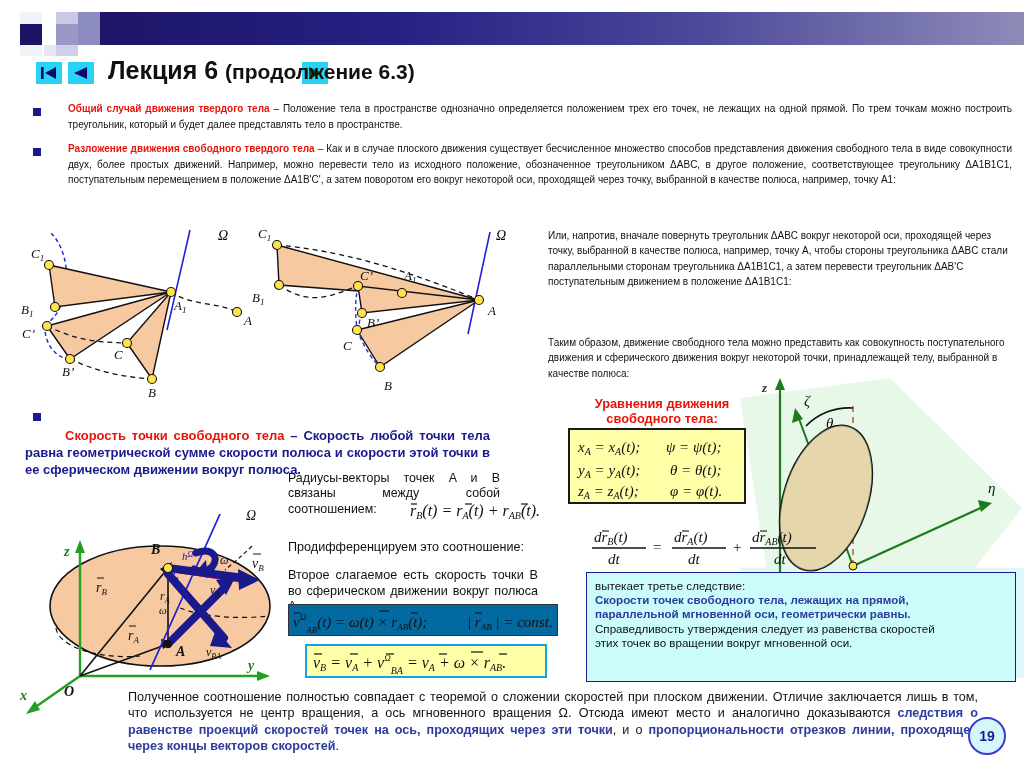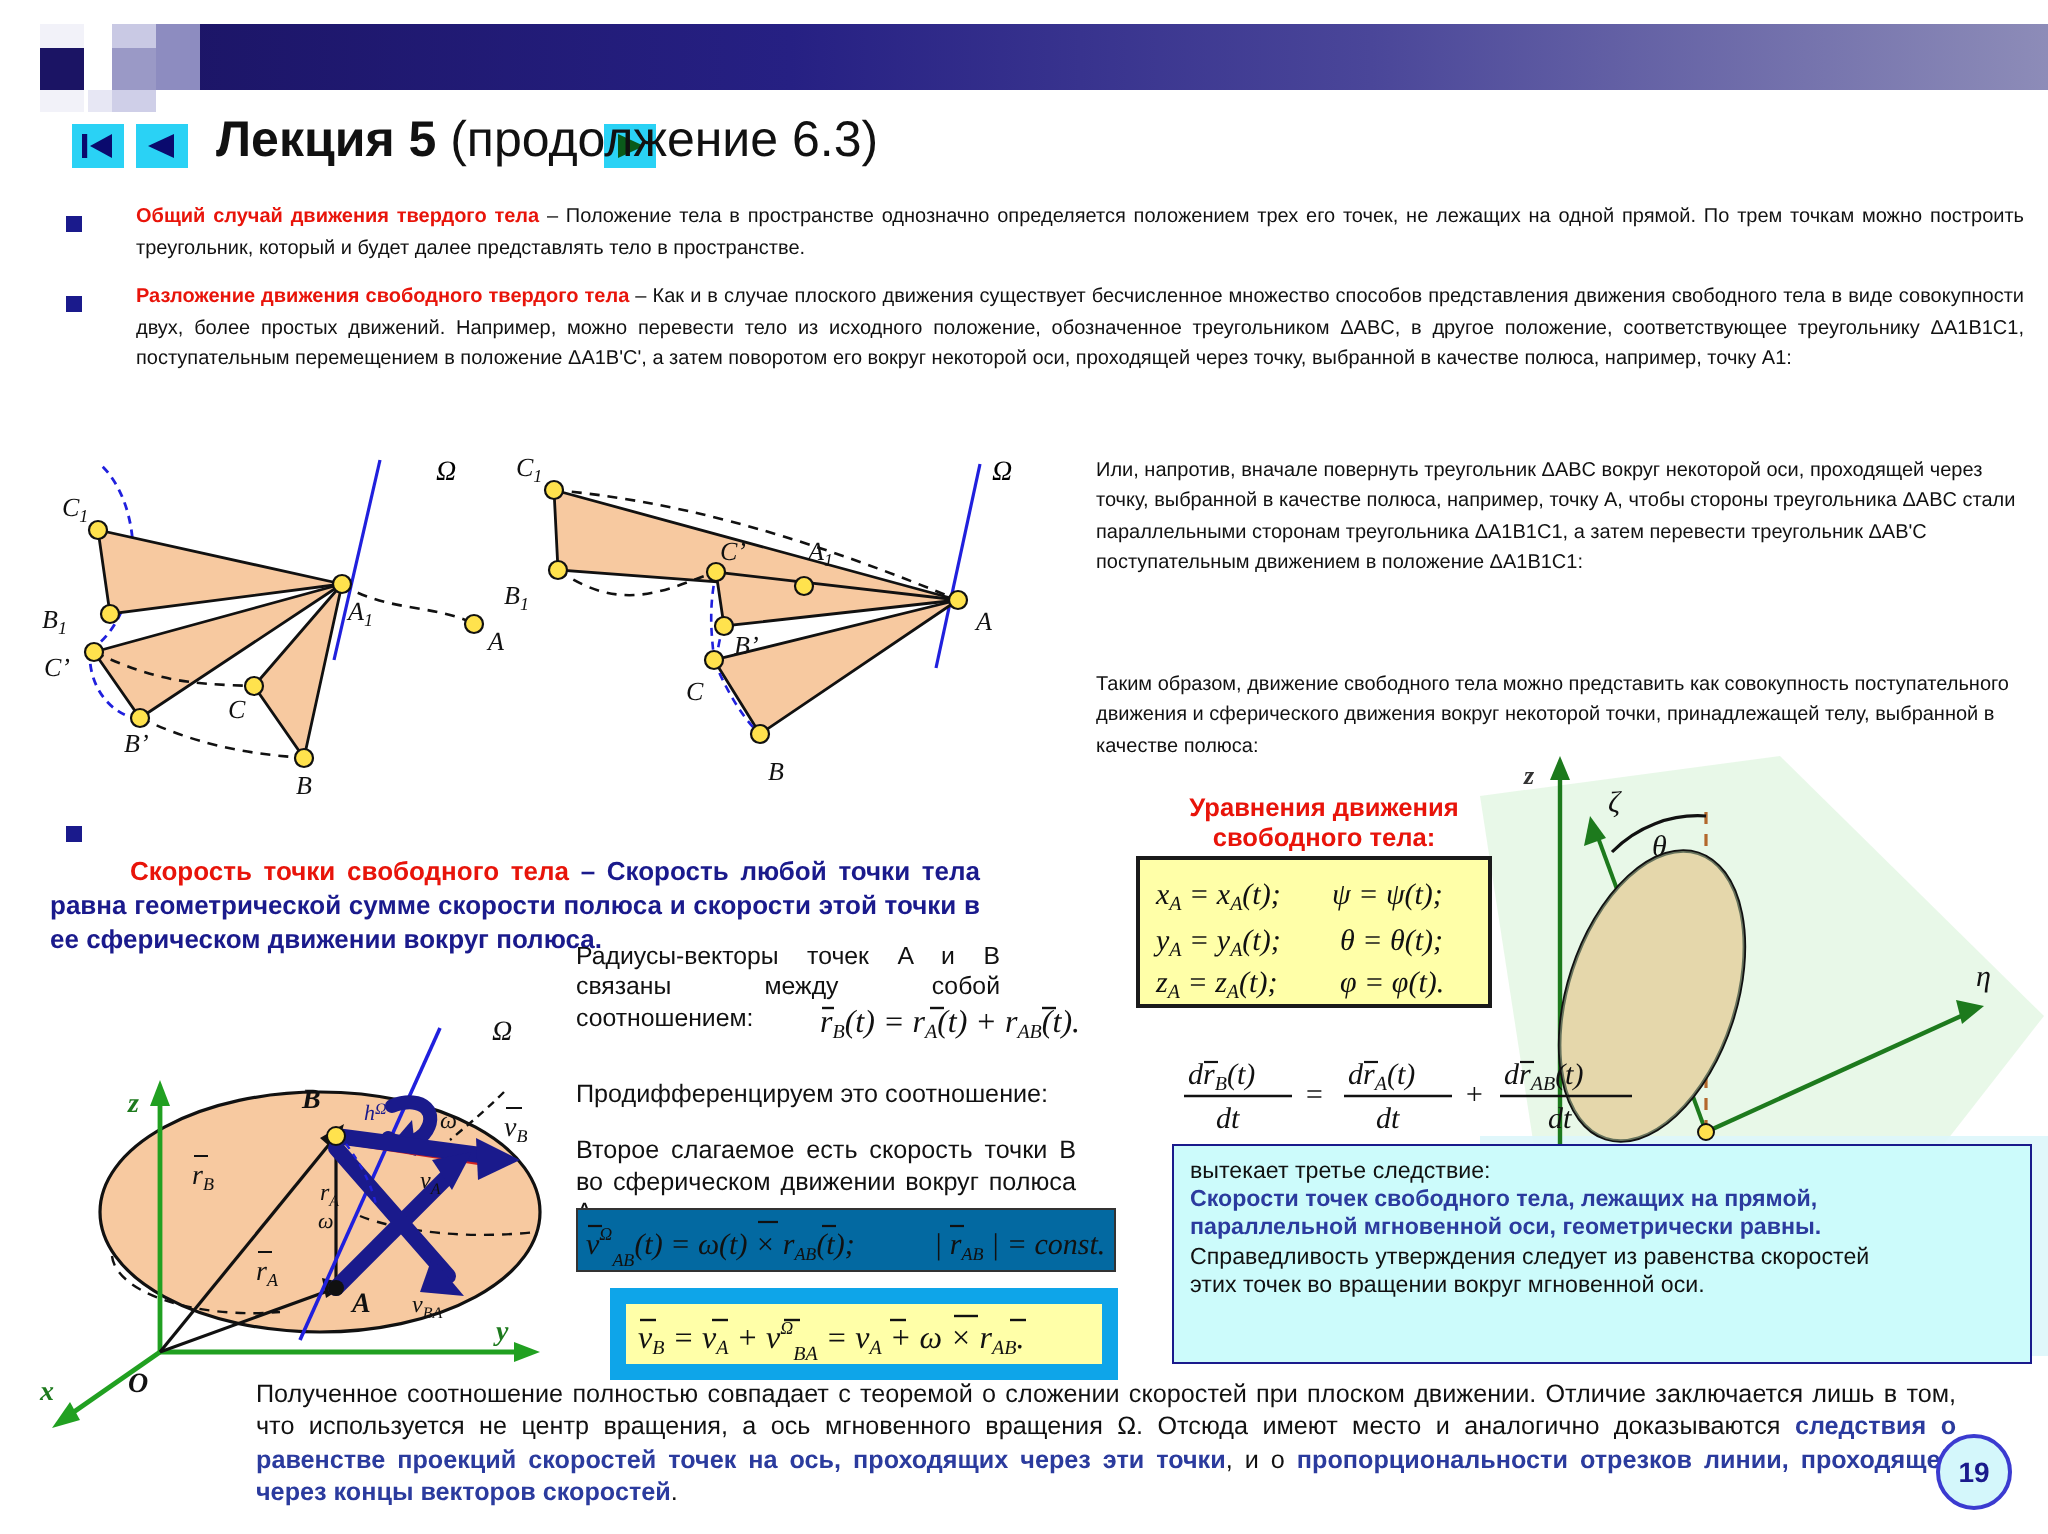--- a/index.html
+++ b/index.html
@@ -4,38 +4,38 @@
 <style>
   html,body{margin:0;padding:0;background:#fff;}
   body{width:1024px;height:767px;position:relative;overflow:hidden;
        font-family:"Liberation Sans","DejaVu Sans",sans-serif;}
 
   
   .hdr-band{position:absolute;left:56px;top:12px;width:968px;height:33px;
     background:linear-gradient(to right,#1b1464 0%,#262083 35%,#4a4699 65%,#8d8cb8 100%);}
   .sq{position:absolute;}
   .hdr-title{position:absolute;left:108px;top:56px;font-size:25px;font-weight:bold;color:#111;}
-  .hdr-title .sub{font-size:25px;font-weight:normal;}
+  .hdr-title .sub{font-size:21px;font-weight:bold;}
   .navbtn{position:absolute;top:62px;width:26px;height:22px;background:#2ad2f5;
      display:flex;align-items:center;justify-content:center;}
   .navbtn svg{display:block;}
 
   
   .bullet{position:absolute;width:8px;height:8px;background:#1a1a8c;}
   .para{position:absolute;font-size:10px;line-height:15.6px;color:#111;text-align:justify;}
   .red{color:#e8140a;font-weight:bold;}
   .blue{color:#1a1a8c;font-weight:bold;}
   .navy{color:#2b3b9e;font-weight:bold;}
 
   .rightpara{position:absolute;font-size:10px;line-height:15.4px;color:#111;}
 
   
   .eqbox{position:absolute;background:#ffffa8;border:2px solid #1a1a1a;
      font-family:"Liberation Serif","DejaVu Serif",serif;font-style:italic;}
-  .eqbox.blue-b{border:8px solid #0ea5e9;}
+  .eqbox.blue-b{border:2px solid #0ea5e9;}
   .eq-white{position:absolute;background:#0369a1;border:1px solid #333;
      font-family:"Liberation Serif","DejaVu Serif",serif;font-style:italic;}
   .eq-plain{position:absolute;font-family:"Liberation Serif","DejaVu Serif",serif;font-style:italic;}
 
   .eqtitle{position:absolute;color:#e8140a;font-weight:bold;font-size:12.8px;
      line-height:15px;text-align:center;}
 
   
   .callout{position:absolute;background:#ccfbfb;border:1px solid #1a1a8c;
      font-size:11.6px;line-height:14.2px;color:#111;padding:6px 8px;box-sizing:border-box;}
@@ -71,21 +71,21 @@
     <polygon points="15,1 15,13 2,7" fill="#0a0a6e"></polygon>
   </svg>
 </div>
 <div class="navbtn" style="left:302px;">
   <svg width="18" height="14" viewBox="0 0 18 14">
     <polygon points="3,1 3,13 16,7" fill="#0a5a1a"></polygon>
   </svg>
 </div>
 
 <div class="hdr-title">
-  <span>Лекция 5</span>
+  <span>Лекция 6</span>
   <span class="sub">(продолжение 6.3)</span>
 </div>
 
 <div class="bullet" style="left:33px;top:108px;"></div>
 <div class="para" style="left:68px;top:101px;width:944px;">
   <span class="red">Общий случай движения твердого тела</span><span> – Положение тела в пространстве однозначно определяется положением трех его точек, не лежащих на одной прямой. По трем точкам можно построить треугольник, который и будет далее представлять тело в пространстве.</span>
 </div>
 
 <div class="bullet" style="left:33px;top:148px;"></div>
 <div class="para" style="left:68px;top:141px;width:944px;">

